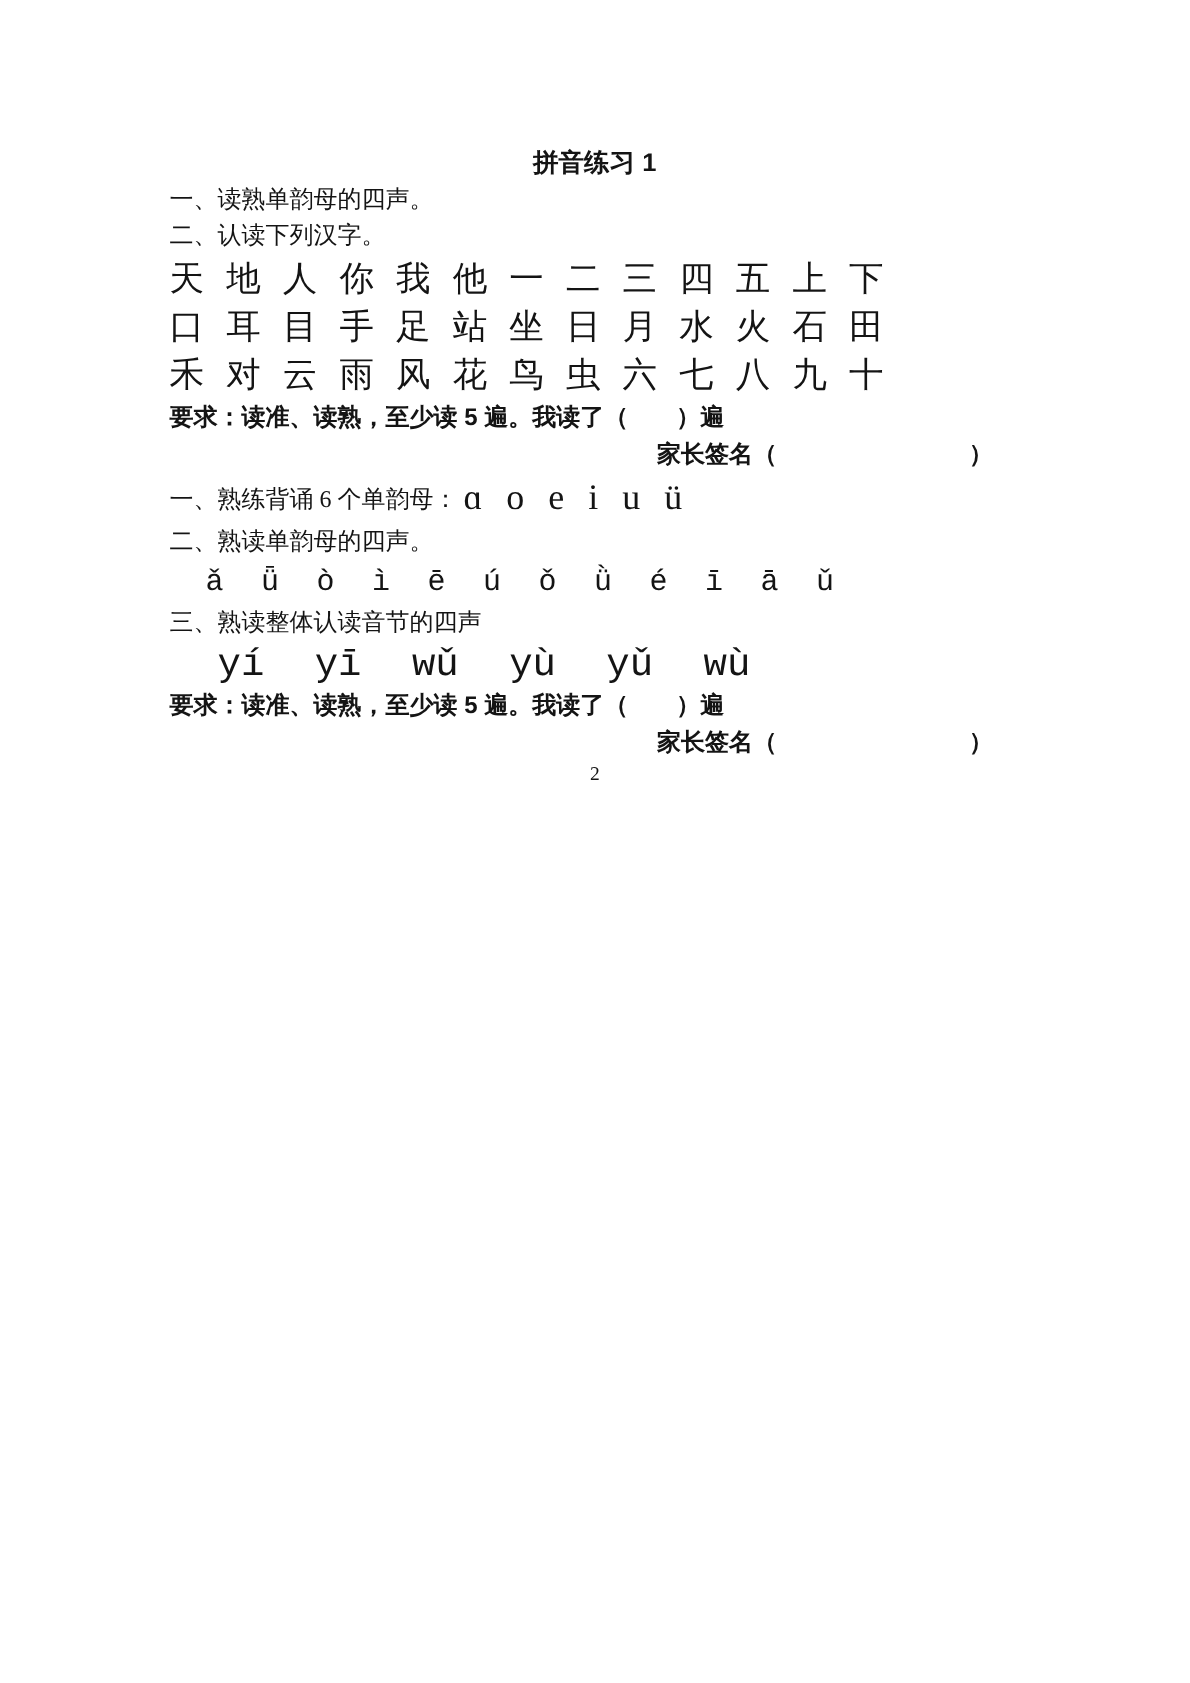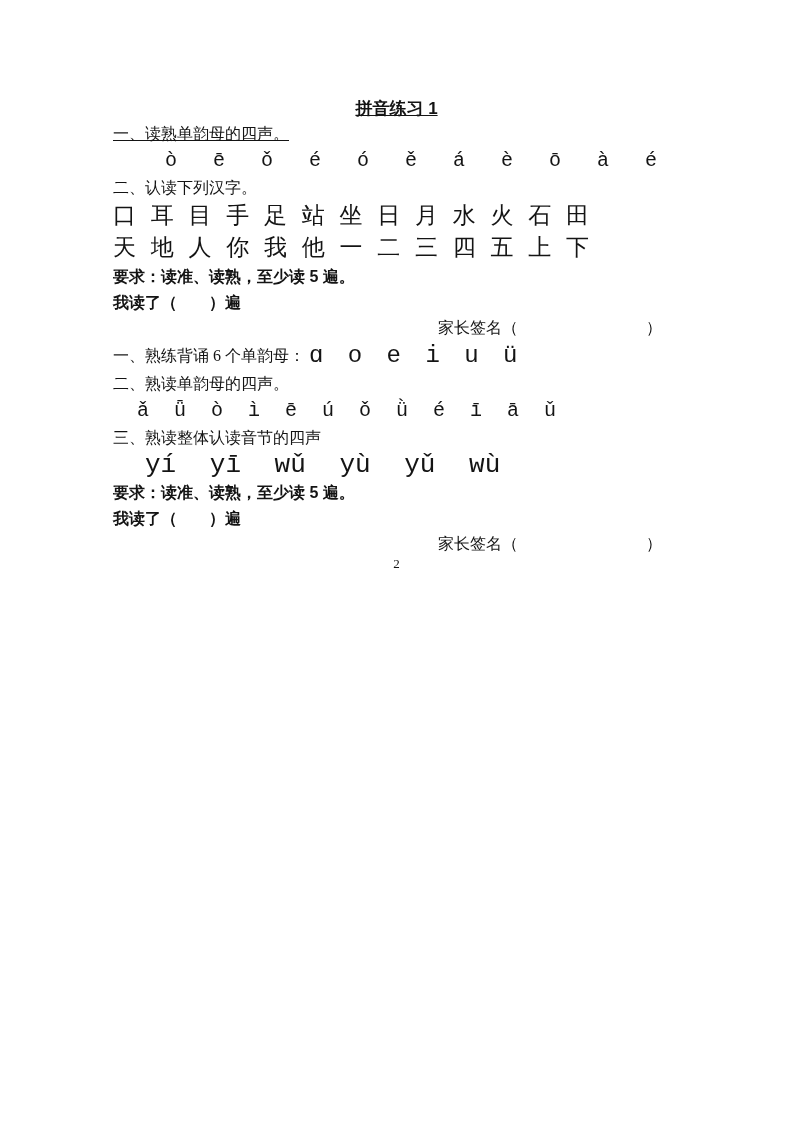--- a/index.html
+++ b/index.html
@@ -20,21 +20,20 @@
     overflow: hidden;
   }
   .page p, .page div { margin: 0; }
 
   .title {
     font-family: "Liberation Sans", "DejaVu Sans", sans-serif;
     font-weight: bold;
     font-size: 17px;
     line-height: 26px;
     text-align: center;
-    text-decoration: underline;
   }
   .heading {
     font-size: 16px;
     line-height: 24px;
   }
   .pinyin-row {
     font-family: "Liberation Mono", "DejaVu Sans Mono", monospace;
     font-size: 20px;
     line-height: 30px;
     word-spacing: 24px;
@@ -58,77 +57,77 @@
     line-height: 32px;
     word-spacing: 9px;
     white-space: nowrap;
   }
   .vowel-line {
     font-size: 16px;
     line-height: 32px;
     white-space: nowrap;
   }
   .vowel-letters {
-    font-family: Liberation Mono, monospace;
+    font-family: Liberation Serif, serif;
     font-size: 24px;
     word-spacing: 10px;
     vertical-align: -1px;
   }
   .req-row {
     display: flex;
     box-sizing: border-box;
     padding-right: 40px;
     font-family: "Liberation Sans", "DejaVu Sans", sans-serif;
     font-weight: bold;
     font-size: 16px;
     line-height: 26px;
     white-space: nowrap;
-    flex-direction: column;
   }
   .sig-row {
     text-align: right;
     box-sizing: border-box;
     padding-right: 18px;
     font-size: 16px;
     line-height: 24px;
     white-space: nowrap;
+    font-weight: bold;
   }
   .page-number {
     margin-top: 66px;
     text-align: center;
     font-size: 13px;
     line-height: 16px;
   }
 
   
   .mt8  { margin-top: 8px; }
   .mt9  { margin-top: 9px; }
   .mt10 { margin-top: 10px; }
   .mt12 { margin-top: 12px; }
   .mt14 { margin-top: 14px; }
   .mt15 { margin-top: 15px; }
   .mt16 { margin-top: 16px; }
   .mt18 { margin-top: 18px; }
-  .mt22 { margin-top: 22px; text-decoration: underline; }
+  .mt22 { margin-top: 22px; }
   .mt24 { margin-top: 24px; }
   .mt46 { margin-top: 46px; }
 </style>
 </head>
 <body>
 
 <div class="page">
 
   <p class="title">拼音练习 1</p>
 
   <p class="heading mt22">一、读熟单韵母的四声。</p>
-  <p class="pinyin-row mt16">ò ē ǒ é ó ě á è ō à é</p>
 
   <p class="heading mt16">二、认读下列汉字。</p>
+  <p class="hanzi-row mt12">天 地 人 你 我 他 一 二 三 四 五 上 下</p>
   <p class="hanzi-row mt9">口 耳 目 手 足 站 坐 日 月 水 火 石 田</p>
-  <p class="hanzi-row mt12">天 地 人 你 我 他 一 二 三 四 五 上 下</p>
+  <p class="hanzi-row mt9">禾 对 云 雨 风 花 鸟 虫 六 七 八 九 十</p>
 
   <div class="req-row mt24">
     <span>要求：读准、读熟，至少读 5 遍。</span>
     <span>我读了（　　）遍</span>
   </div>
   <p class="sig-row mt24">家长签名（　　　　　　　　）</p>
 
 
   <p class="vowel-line mt14">
     <span>一、熟练背诵 6 个单韵母：</span>

